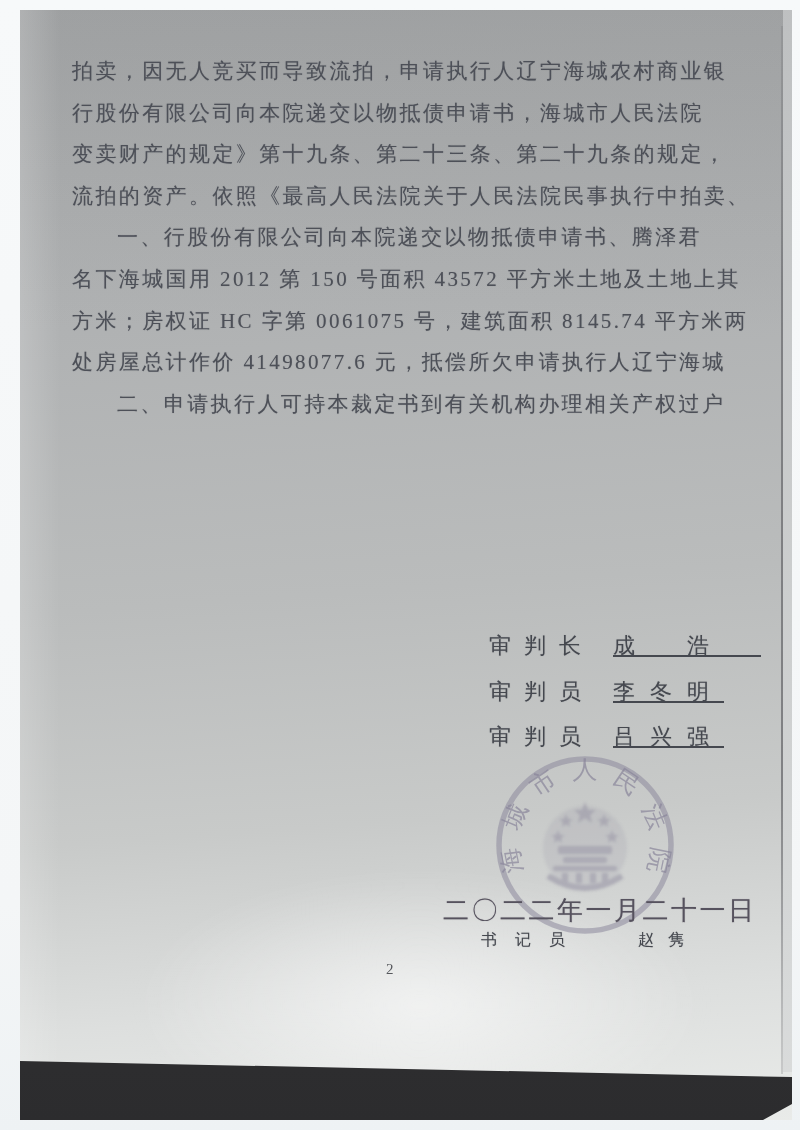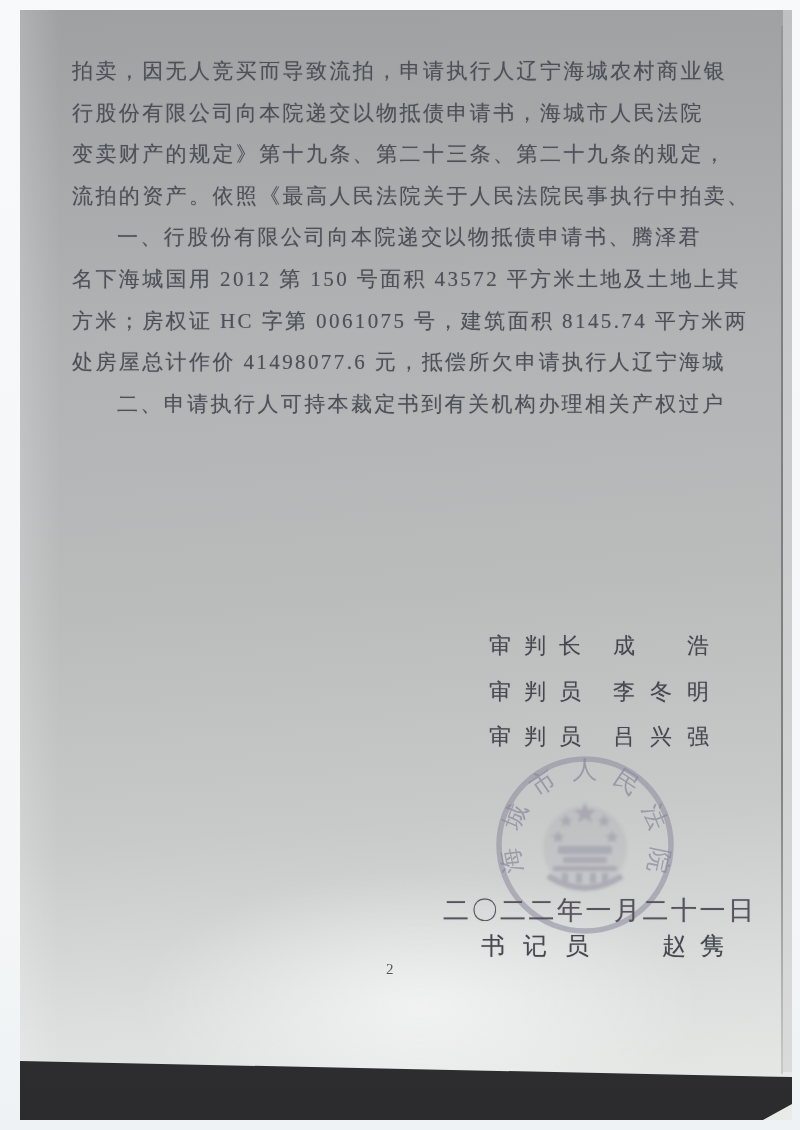--- a/index.html
+++ b/index.html
@@ -33,26 +33,26 @@
   
   .bodytext{position:absolute;left:52px;top:41px;width:645px;
     font-size:21px;line-height:41.6px;color:#4d5058;letter-spacing:2.4px;
     text-shadow:0 0 1px rgba(77,80,88,.4);}
   .bl{white-space:nowrap;}
   .indent{padding-left:45px;}
   .sig{position:absolute;left:453px;top:621px;font-size:22px;color:#45484f;
     text-shadow:0 0 1px rgba(69,72,79,.35);margin-left:16px;}
   .sigrow{height:45.5px;display:flex;align-items:flex-start;}
   .sigrole{display:inline-block;width:124px;letter-spacing:13px;white-space:nowrap;}
-  .signame{display:inline-block;white-space:nowrap;}
+  .signame{display:inline-block;white-space:nowrap;text-decoration:underline;}
   .n3{letter-spacing:15px;}
   .n2{letter-spacing:52px;}
   .cdate{position:absolute;left:423px;top:883px;font-size:26px;letter-spacing:2.5px;
     color:#56525e;z-index:5;white-space:nowrap;text-shadow:0 0 1px rgba(86,82,94,.45);}
-  .clerk{position:absolute;left:461px;top:920px;font-size:24px;color:#45484f;z-index:5;
+  .clerk{position:absolute;left:461px;top:920px;font-size:16px;color:#45484f;z-index:5;
     white-space:nowrap;text-shadow:0 0 1px rgba(69,72,79,.35);}
   .clerkrole{letter-spacing:18px;}
   .clerkname{margin-left:55px;letter-spacing:14px;}
   .pageno{position:absolute;left:366px;top:951px;font-size:15px;color:#55575c;}
   .seal{position:absolute;left:470px;top:740px;width:190px;height:190px;z-index:4;
     filter:blur(.5px);}
 </style>
 </head>
 <body>
 

